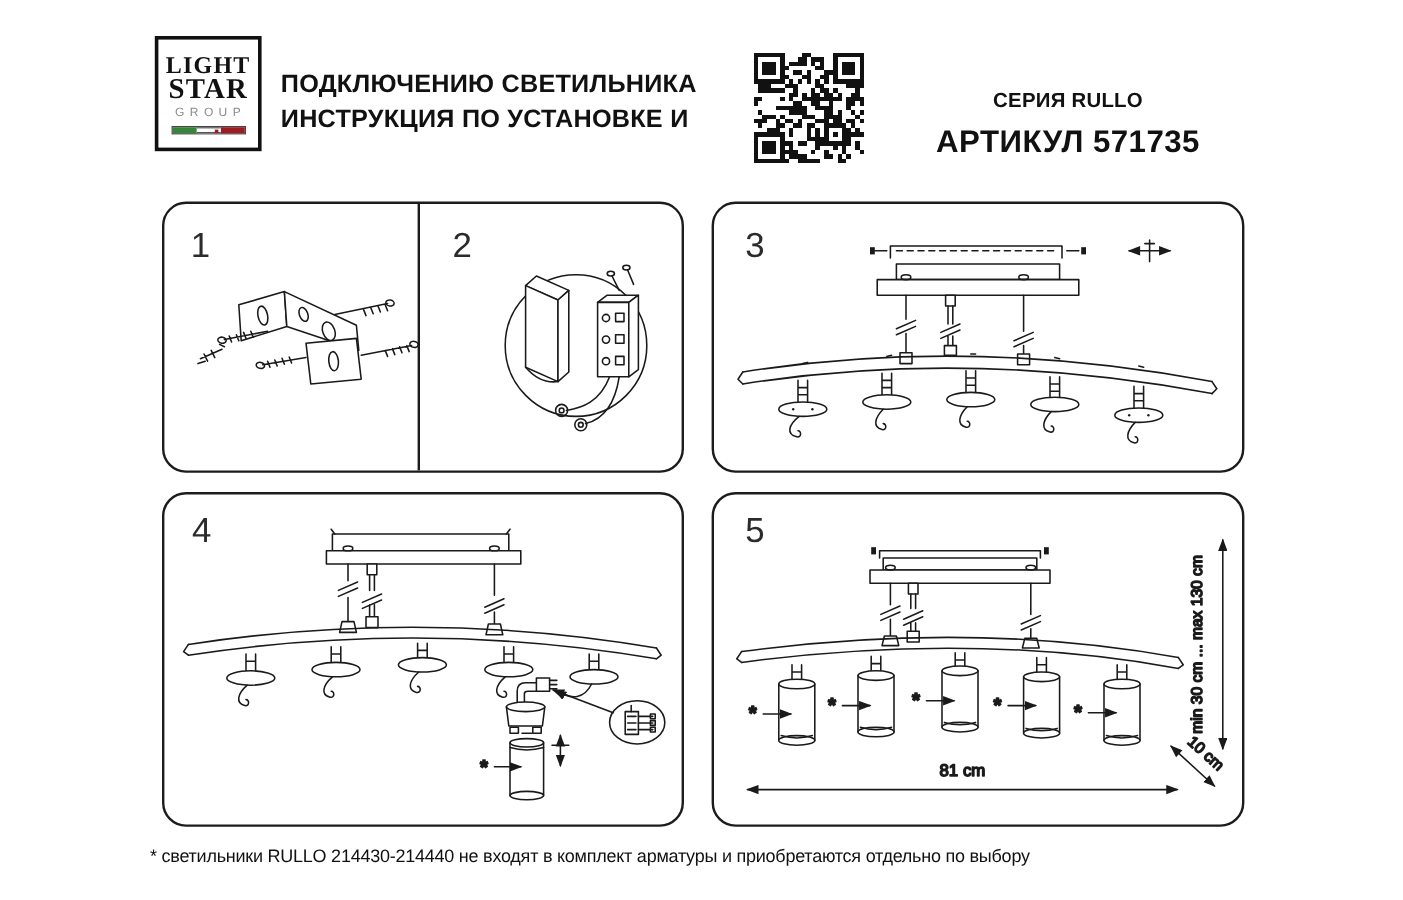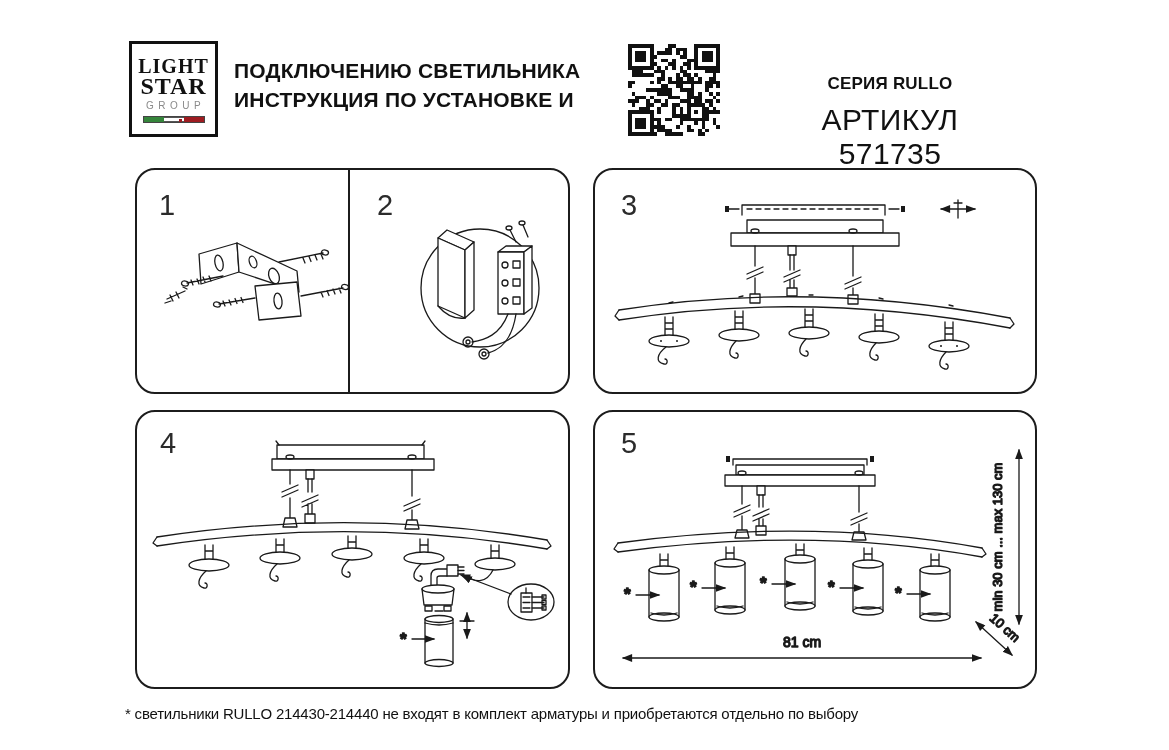--- a/index.html
+++ b/index.html
@@ -1,20 +1,20 @@
 <!DOCTYPE html>
 <html><head>
 <meta charset="utf-8">
 <style>
   html,body{margin:0;padding:0;background:#ffffff;}
   .page{position:relative;width:1169px;height:750px;background:#fff;overflow:hidden;
         font-family:"Liberation Sans", sans-serif;color:#1a1a1a;}
 
   
-  .logo-box{position:absolute;left:129px;top:41px;width:89px;height:96px;
+  .logo-box{position:absolute;left:129px;top:30px;width:89px;height:96px;
             border:3px solid #111;background:#fff;box-sizing:border-box;
             display:flex;flex-direction:column;align-items:center;justify-content:flex-start;
             padding-top:13px;}
   .logo-light{font-family:"Liberation Serif", serif;font-weight:bold;font-size:20px;
               letter-spacing:1px;line-height:18px;color:#111;}
   .logo-star{font-family:"Liberation Serif", serif;font-weight:bold;font-size:24px;
              letter-spacing:1px;line-height:22px;color:#111;}
   .logo-group{font-size:10px;letter-spacing:4.5px;color:#8a8a8a;line-height:14px;
               margin-top:2px;margin-left:4px;}
   .logo-flag{width:62px;height:7px;margin-top:3px;display:flex;border:1px solid #444;box-sizing:border-box;}
@@ -24,21 +24,21 @@
   .flag-red{flex:1;}
 
   .main-title{position:absolute;left:234px;top:56px;font-size:21px;font-weight:bold;
               line-height:29px;color:#111;letter-spacing:0.2px;}
 
   .qr-wrap{position:absolute;left:628px;top:44px;width:92px;height:92px;}
   .qr-wrap svg{width:100%;height:100%;shape-rendering:crispEdges;}
 
   .product-ref{position:absolute;left:770px;top:60px;width:240px;text-align:center;}
   .series{font-size:17px;font-weight:bold;color:#111;letter-spacing:0.2px;margin-top:14px;}
-  .article{font-size:30px;font-weight:normal;color:#111;margin-top:9px;letter-spacing:0.4px;}
+  .article{font-size:26px;font-weight:bold;color:#111;margin-top:9px;letter-spacing:0.4px;}
 
   
   .panel{position:absolute;border:2px solid #1c1c1c;border-radius:20px;background:#fff;box-sizing:border-box;}
   .panel-12{left:135px;top:168px;width:435px;height:226px;}
   .panel-3 {left:593px;top:168px;width:444px;height:226px;}
   .panel-4 {left:135px;top:410px;width:435px;height:279px;}
   .panel-5 {left:593px;top:410px;width:444px;height:279px;}
   .panel svg{position:absolute;left:0;top:0;width:100%;height:100%;}
   .divider{position:absolute;left:211px;top:0;bottom:0;width:2px;background:#1c1c1c;}
   .panel-number{position:absolute;font-size:29px;color:#2b2b2b;line-height:30px;}

